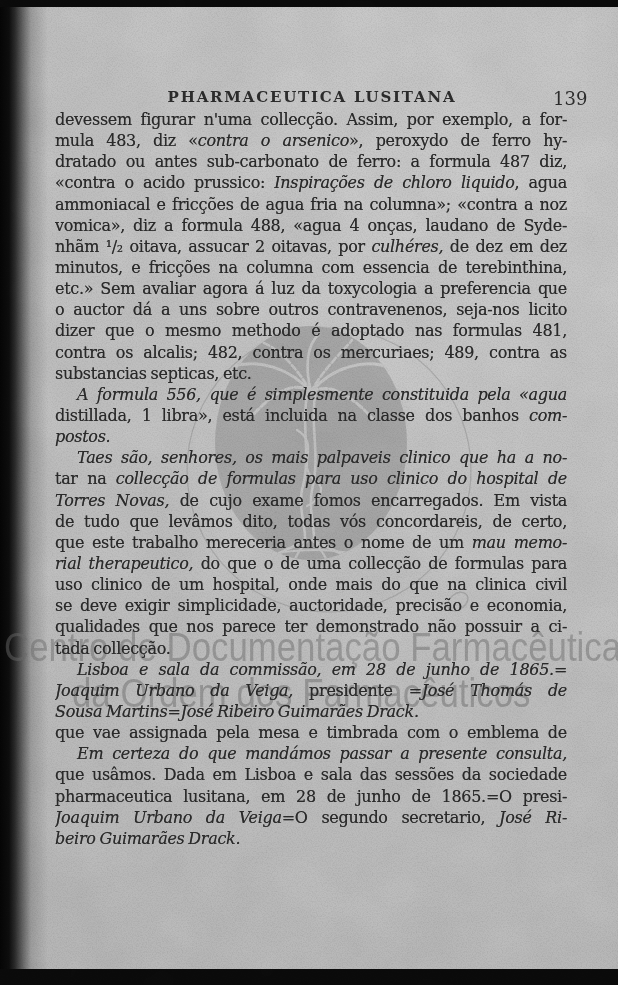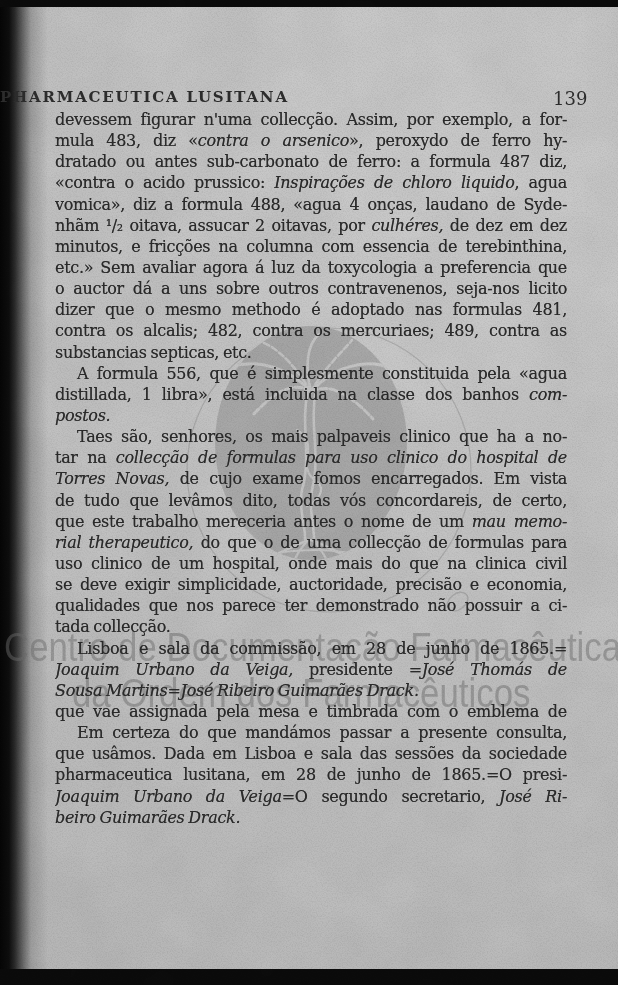--- a/index.html
+++ b/index.html
@@ -7,30 +7,30 @@
         background:radial-gradient(ellipse 130% 95% at 72% 18%, #cbcbcb 0%, #c3c3c3 42%, #b8b8b8 100%);}
   .bar-top{position:absolute;top:0;left:0;right:0;height:7px;background:#0c0c0c;}
   .bar-bottom{position:absolute;top:969px;left:0;right:0;height:16px;background:#0c0c0c;}
   .gutter{position:absolute;top:0;left:0;width:50px;height:100%;
           background:linear-gradient(to right,#070707 0px,#0f0f0f 9px,#2d2d2d 15px,#686868 23px,#9e9e9e 31px,rgba(190,190,190,0) 48px);}
   .stamp-svg{position:absolute;top:0;left:0;pointer-events:none;}
   .wm{position:absolute;white-space:nowrap;font-family:"Liberation Sans",sans-serif;
       font-size:40px;font-weight:400;opacity:.48;transform:scaleX(.87);transform-origin:left top;}
   .wm1{top:625px;left:4px;}
   .wm2{top:671px;left:72px;}
-  .hdr{position:absolute;top:88px;left:0;width:600px;
+  .hdr{position:absolute;top:88px;left:12px;width:600px;text-align:center;
        font-family:"DejaVu Serif",serif;font-weight:bold;font-size:15px;letter-spacing:1.8px;color:#2e2e2e;}
   .pgnum{position:absolute;top:88px;left:553px;font-family:"DejaVu Serif",serif;font-size:18px;color:#2e2e2e;}
   .text-layer{position:absolute;top:109px;left:55px;width:512px;color:#2c2c2c;
               text-shadow:0 0 .6px rgba(44,44,44,.65);}
   .line{font-family:"DejaVu Serif",serif;font-size:16px;line-height:21.15px;height:21.15px;
         letter-spacing:-.3px;word-spacing:-1px;text-align:justify;text-align-last:justify;
         overflow:hidden;}
   .line.last{text-align-last:left;}
-  .line.indent{text-indent:22px;}
+  .line.indent{text-indent:22px;font-style:italic;}
   .it{font-style:italic;}
   .grain{position:absolute;top:0;left:0;pointer-events:none;}
 </style>
 </head>
 <body>
 
 <div class="page">
 
   <div class="gutter"></div>
   <div class="bar-top"></div>
@@ -71,20 +71,21 @@
   <div class="wm wm2" style="color: rgb(110, 110, 110);">da Ordem dos Farmacêuticos</div>
 
   <div class="hdr">PHARMACEUTICA LUSITANA</div>
   <div class="pgnum">139</div>
 
   <div class="text-layer">
       <div class="line"><span>devessem figurar n'uma collecção. Assim, por exemplo, a for-</span></div>
       <div class="line"><span>mula 483, diz «</span><span class="it">contra o arsenico</span><span>», peroxydo de ferro hy-</span></div>
       <div class="line"><span>dratado ou antes sub-carbonato de ferro: a formula 487 diz,</span></div>
       <div class="line"><span>«contra o acido prussico: </span><span class="it">Inspirações de chloro liquido</span><span>, agua</span></div>
+      <div class="line"><span>ammoniacal e fricções de agua fria na columna»; «contra a noz</span></div>
       <div class="line"><span>vomica», diz a formula 488, «agua 4 onças, laudano de Syde-</span></div>
       <div class="line"><span>nhãm ¹/₂ oitava, assucar 2 oitavas, por </span><span class="it">culhéres,</span><span> de dez em dez</span></div>
       <div class="line"><span>minutos, e fricções na columna com essencia de terebinthina,</span></div>
       <div class="line"><span>etc.» Sem avaliar agora á luz da toxycologia a preferencia que</span></div>
       <div class="line"><span>o auctor dá a uns sobre outros contravenenos, seja-nos licito</span></div>
       <div class="line"><span>dizer que o mesmo methodo é adoptado nas formulas 481,</span></div>
       <div class="line"><span>contra os alcalis; 482, contra os mercuriaes; 489, contra as</span></div>
       <div class="line last"><span>substancias septicas, etc.</span></div>
       <div class="line indent"><span>A formula 556, que é simplesmente constituida pela «agua</span></div>
       <div class="line"><span>distillada, 1 libra», está incluida na classe dos banhos </span><span class="it">com-</span></div>

